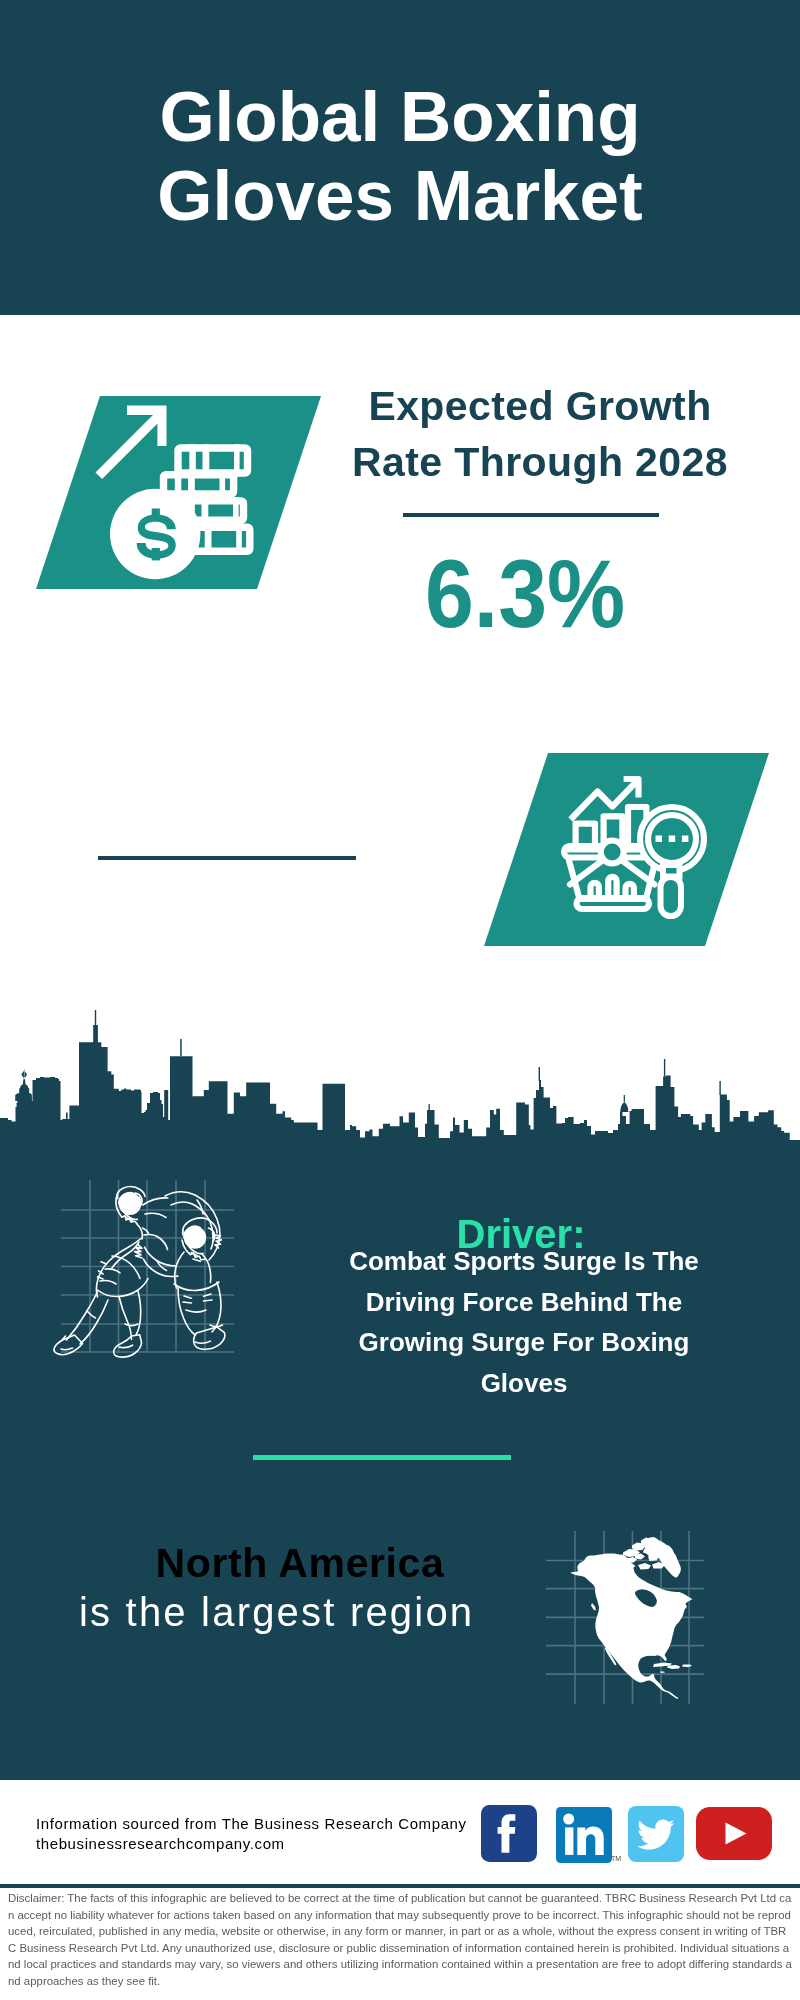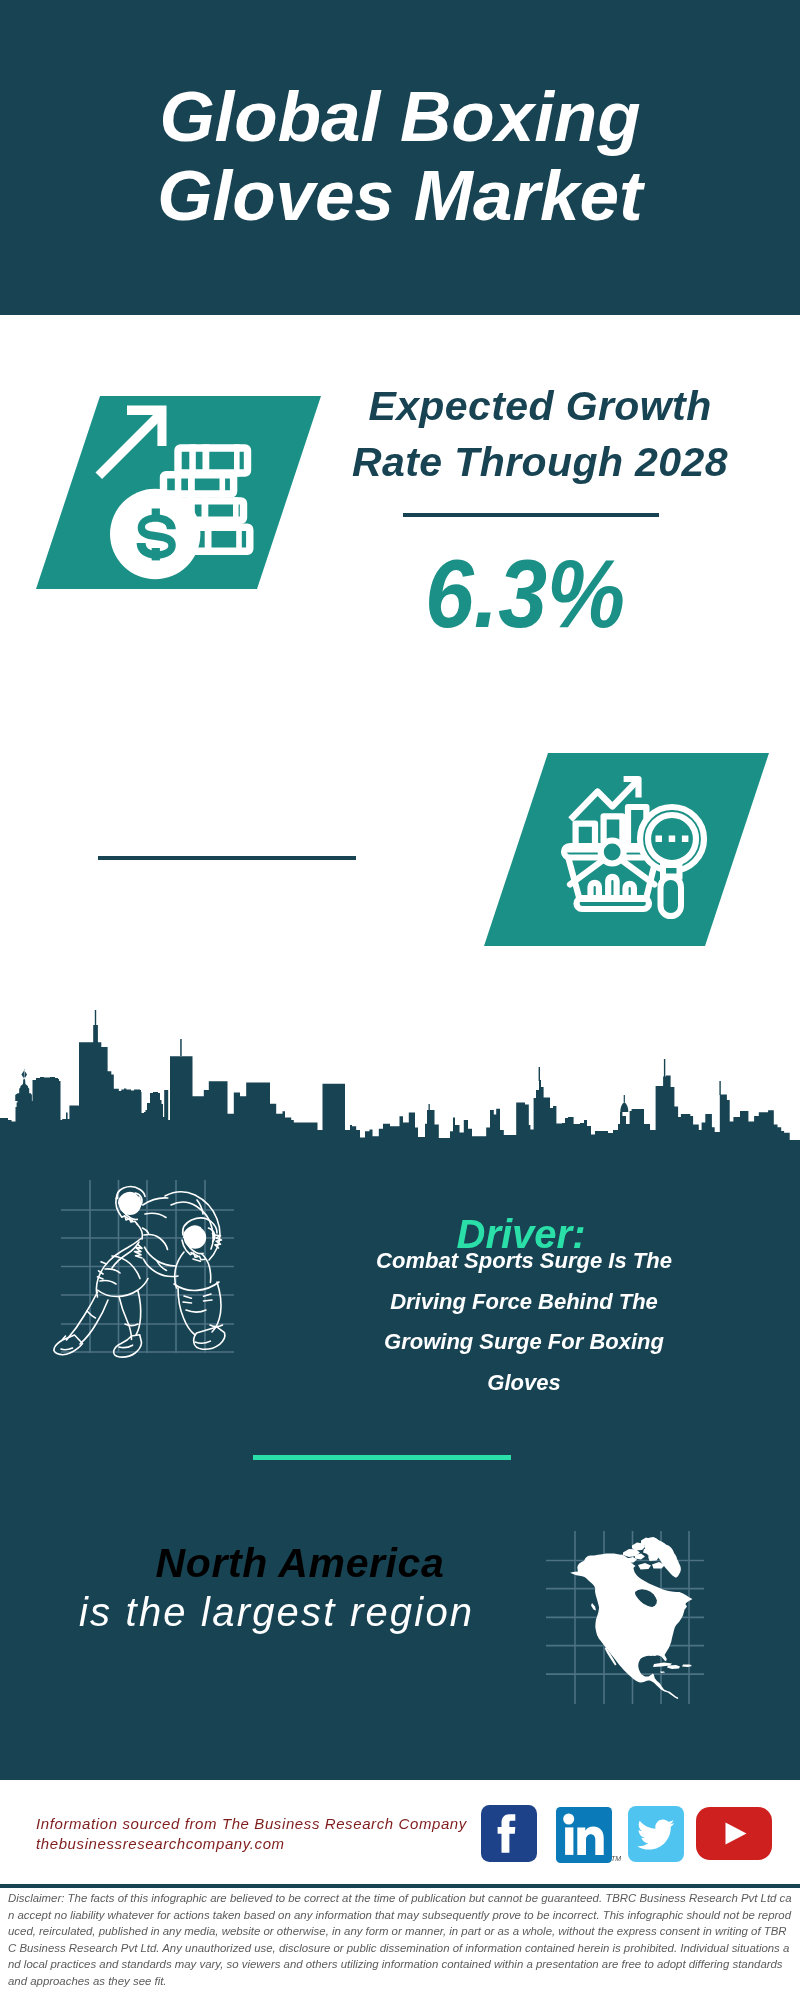--- a/index.html
+++ b/index.html
@@ -1,45 +1,45 @@
 <!DOCTYPE html>
 <html><head>
 <meta charset="utf-8">
 <style>
   html,body{margin:0;padding:0;}
   body{width:800px;height:2000px;background:#fff;font-family:"Liberation Sans",sans-serif;overflow:hidden;
        -webkit-font-smoothing:antialiased;}
-  .page{position:relative;width:700px;height:2000px;background:#fff;font-style:italic;}
+  .page{position:relative;width:700px;height:2000px;background:#fff;}
 
   
   .header{position:absolute;left:0;top:0;width:800px;height:315px;background:#174353;}
   .header-title{position:absolute;left:0;top:77px;width:800px;text-align:center;color:#fff;
                 font-weight:bold;font-size:71px;line-height:79px;}
 
   
   .stat-title{position:absolute;color:#174353;font-weight:bold;font-size:41px;letter-spacing:0.4px;line-height:56px;text-align:center;}
   .stat-value{position:absolute;color:#1b9086;font-weight:bold;line-height:1;text-align:center;white-space:nowrap;}
   .rule{position:absolute;background:#174353;height:4px;}
 
   
   .tile{position:absolute;}
 
   
   .dark{position:absolute;left:0;width:800px;background:#174353;}
   .skyline{position:absolute;left:0;display:block;}
 
   .driver-label{position:absolute;color:#2ae0a8;font-weight:bold;font-size:40px;line-height:40px;text-align:center;margin-top:28px;}
-  .driver-text{position:absolute;color:#fff;font-weight:bold;font-size:22px;line-height:40.5px;text-align:center;}
+  .driver-text{position:absolute;color:#fff;font-weight:bold;font-size:26px;line-height:40.5px;text-align:center;}
   .mint-rule{position:absolute;background:#2ae0a8;height:4.5px;}
 
   .region-name{position:absolute;color:#000000;font-weight:bold;font-size:41px;letter-spacing:0.6px;line-height:45px;text-align:center;}
   .region-text{position:absolute;color:#fff;font-weight:normal;font-size:40px;letter-spacing:2.2px;line-height:48px;text-align:left;}
 
   
-  .footer-src{position:absolute;color:#7f1d1d;font-size:15px;letter-spacing:0.6px;line-height:19.5px;white-space:nowrap;}
+  .footer-src{position:absolute;color:#000000;font-size:15px;letter-spacing:0.6px;line-height:19.5px;white-space:nowrap;}
   .social{position:absolute;display:block;text-decoration:none;}
   .tm{position:absolute;right:-9px;bottom:1px;font-size:7px;color:#4a4a4a;}
   .tm:after{content:"TM";}
   .disc-sep{position:absolute;left:0;width:800px;height:4px;background:#174353;}
   .disclaimer{position:absolute;color:#5b5b5b;font-size:11.42px;line-height:16.6px;text-align:left;word-break:break-all;}
 </style>
 </head>
 <body>
 
 <div class="page">

